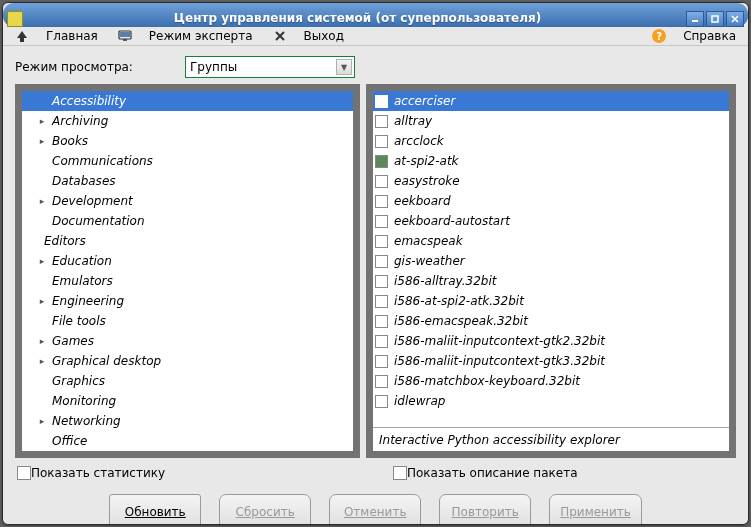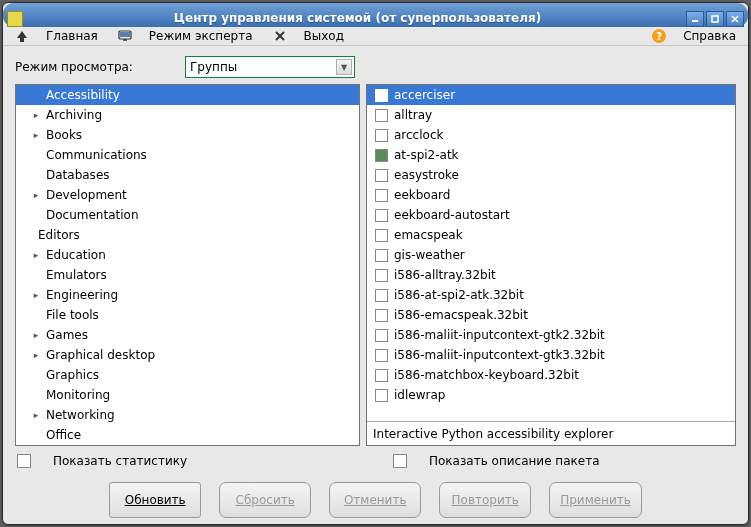--- a/index.html
+++ b/index.html
@@ -14,39 +14,39 @@
 .toolbar .tbtn { display: flex; align-items: center; gap: 17px; cursor: pointer; padding: 2px 4px; }
 .toolbar .spacer { flex: 1; }
 .tb-icon { width: 14px; height: 14px; display: inline-block; }
 .help-icon { width: 14px; height: 14px; border-radius: 50%; background: #f5a020; color: #fff; font-weight: bold; font-size: 10px; display: inline-flex; align-items: center; justify-content: center; }
 .content { flex: 1; padding: 10px 12px 8px 12px; display: flex; flex-direction: column; gap: 6px; }
 .mode-row { display: flex; align-items: center; gap: 10px; }
 .mode-row label { width: 160px; }
 .combo { flex: 0 0 170px; height: 22px; border: 1px solid #15803d; background: #fff; display: flex; align-items: center; padding: 0 4px; position: relative; }
 .combo .combo-arrow { position: absolute; right: 2px; top: 2px; width: 16px; height: 16px; border: 1px solid #b0b0b0; background: linear-gradient(#f4f4f4,#dcdcdc); display: flex; align-items: center; justify-content: center; font-size: 8px; color: #555; }
 .panes { flex: 1; display: flex; gap: 6px; min-height: 0; }
-.pane-wrap { position: relative; border: 1px solid #737373; background: #fff; display: flex; flex-direction: column; }
+.pane-wrap { position: relative; border: 7px solid #737373; background: #fff; display: flex; flex-direction: column; font-style: italic; }
 .pane-wrap.left { flex: 0 0 345px; }
 .pane-wrap.right { flex: 1; }
 .listbox { flex: 1; overflow-y: auto; overflow-x: hidden; }
 .listbox::-webkit-scrollbar { width: 15px; }
 .listbox::-webkit-scrollbar-track { background: #e0e0e0; border-left: 1px solid #b8b8b8; }
 .listbox::-webkit-scrollbar-thumb { background: #c0c0c0; border: 1px solid #989898; }
 .tree-row { height: 20px; display: flex; align-items: center; padding-left: 6px; cursor: pointer; white-space: nowrap; }
 .tree-row.selected { background: #3a78d6; color: #fff; }
 .expander { width: 12px; font-size: 9px; color: #555; text-align: center; }
 .tree-row.selected .expander { color: #fff; }
 .tree-label { padding-left: 4px; }
-.pkg-row { height: 20px; display: flex; align-items: center; padding-left: 8px; gap: 6px; cursor: pointer; white-space: nowrap; }
+.pkg-row { height: 20px; display: flex; align-items: center; padding-left: 2px; gap: 6px; cursor: pointer; white-space: nowrap; }
 .pkg-row.selected { background: #3a78d6; color: #fff; }
 .pkg-check { width: 13px; height: 13px; border: 1px solid #888; background: #fff; flex-shrink: 0; }
 .pkg-check.installed { background: #5a8a5a; }
 .pkg-row.selected .pkg-check { border-color: #fff; }
 .desc-box { border-top: 1px solid #a8a8a8; padding: 4px 6px; height: 24px; display: flex; align-items: center; background: #fff; }
-.check-row { display: flex; align-items: center; gap: 22px; padding: 2px 0 0 2px; }
+.check-row { display: flex; align-items: center; gap: 0; padding: 2px 0 0 2px; }
 .checkbox { width: 14px; height: 14px; border: 1px solid #888; background: #fff; }
 .bottom-row { display: flex; gap: 6px; }
 .bottom-row .col { flex: 1; }
 .button-bar { display: flex; justify-content: center; gap: 18px; padding: 8px 0 4px 0; }
 .btn { min-width: 92px; height: 36px; border: 1px solid #9a9a9a; background: linear-gradient(#f4f4f4,#dedede); border-radius: 3px; cursor: pointer; padding: 0 10px; text-decoration: underline; }
 .btn:disabled { color: #9a9a9a; cursor: default; border-radius: 7px; }
 svg { display: block; }
 </style>
 </head>
 <body>

